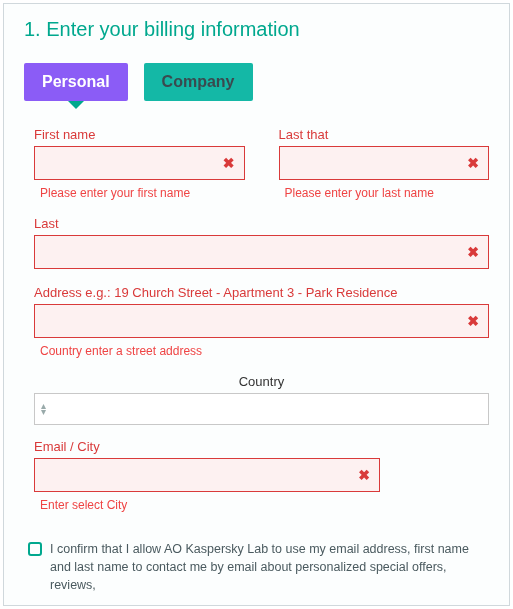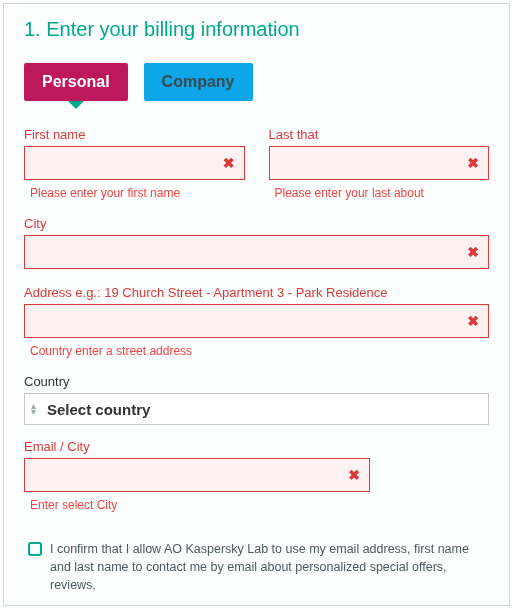--- a/index.html
+++ b/index.html
@@ -30,46 +30,47 @@
   }
   .tab {
     padding: 10px 18px;
     font-size: 16px;
     font-weight: 600;
     border-radius: 2px;
     cursor: pointer;
     position: relative;
   }
   .tab.active {
-    background: #be185d;
+    background: #8b5cf6;
     color: #fff;
   }
   .tab.active::after {
     content: "";
     position: absolute;
     bottom: -8px;
     left: 50%;
     transform: translateX(-50%);
     border-left: 8px solid transparent;
     border-right: 8px solid transparent;
     border-top: 8px solid #00a88e;
   }
   .tab.inactive {
-    background: #0ea5e9;
+    background: #14b8a6;
     color: #3a4a4f;
   }
   .row {
     display: flex;
     gap: 24px;
   }
   .field {
     display: flex;
     flex-direction: column;
     margin-bottom: 16px;
     flex: 1;
+    margin-left: 10px;
   }
   .label {
     font-size: 13px;
     margin-bottom: 4px;
   }
   .label.error { color: #d93a3a; }
   .label.normal { color: #333; }
   .input-wrap {
     position: relative;
   }
@@ -166,46 +167,45 @@
         <span class="clear-icon">✖</span>
       </div>
       <div class="err-msg">Please enter your first name</div>
     </div>
     <div class="field">
       <label class="label error">Last that</label>
       <div class="input-wrap">
         <input class="input" type="text" style="">
         <span class="clear-icon">✖</span>
       </div>
-      <div class="err-msg">Please enter your last about</div>
+      <div class="err-msg">Please enter your last name</div>
     </div>
   </div>
 
   <div class="field">
-    <label class="label error">City</label>
+    <label class="label error">Last</label>
     <div class="input-wrap">
       <input class="input" type="text" style="">
       <span class="clear-icon">✖</span>
     </div>
   </div>
 
   <div class="field">
     <label class="label error">Address e.g.: 19 Church Street - Apartment 3 - Park Residence</label>
     <div class="input-wrap">
       <input class="input" type="text" style="">
       <span class="clear-icon">✖</span>
     </div>
     <div class="err-msg">Country enter a street address</div>
   </div>
 
-  <div class="field" style="margin-bottom:14px;">
+  <div class="field" style="margin-bottom:14px;align-items:center;">
     <label class="label normal">Country</label>
     <div class="select-wrap">
       <span class="select-arrows">▴<br>▾</span>
-      <span class="select-text">Select country</span>
     </div>
   </div>
 
   <div class="field">
     <label class="label error">Email / City</label>
     <div class="input-wrap town-input-wrap">
       <input class="input" type="text" style="">
       <span class="clear-icon">✖</span>
     </div>
     <div class="err-msg">Enter select City</div>

